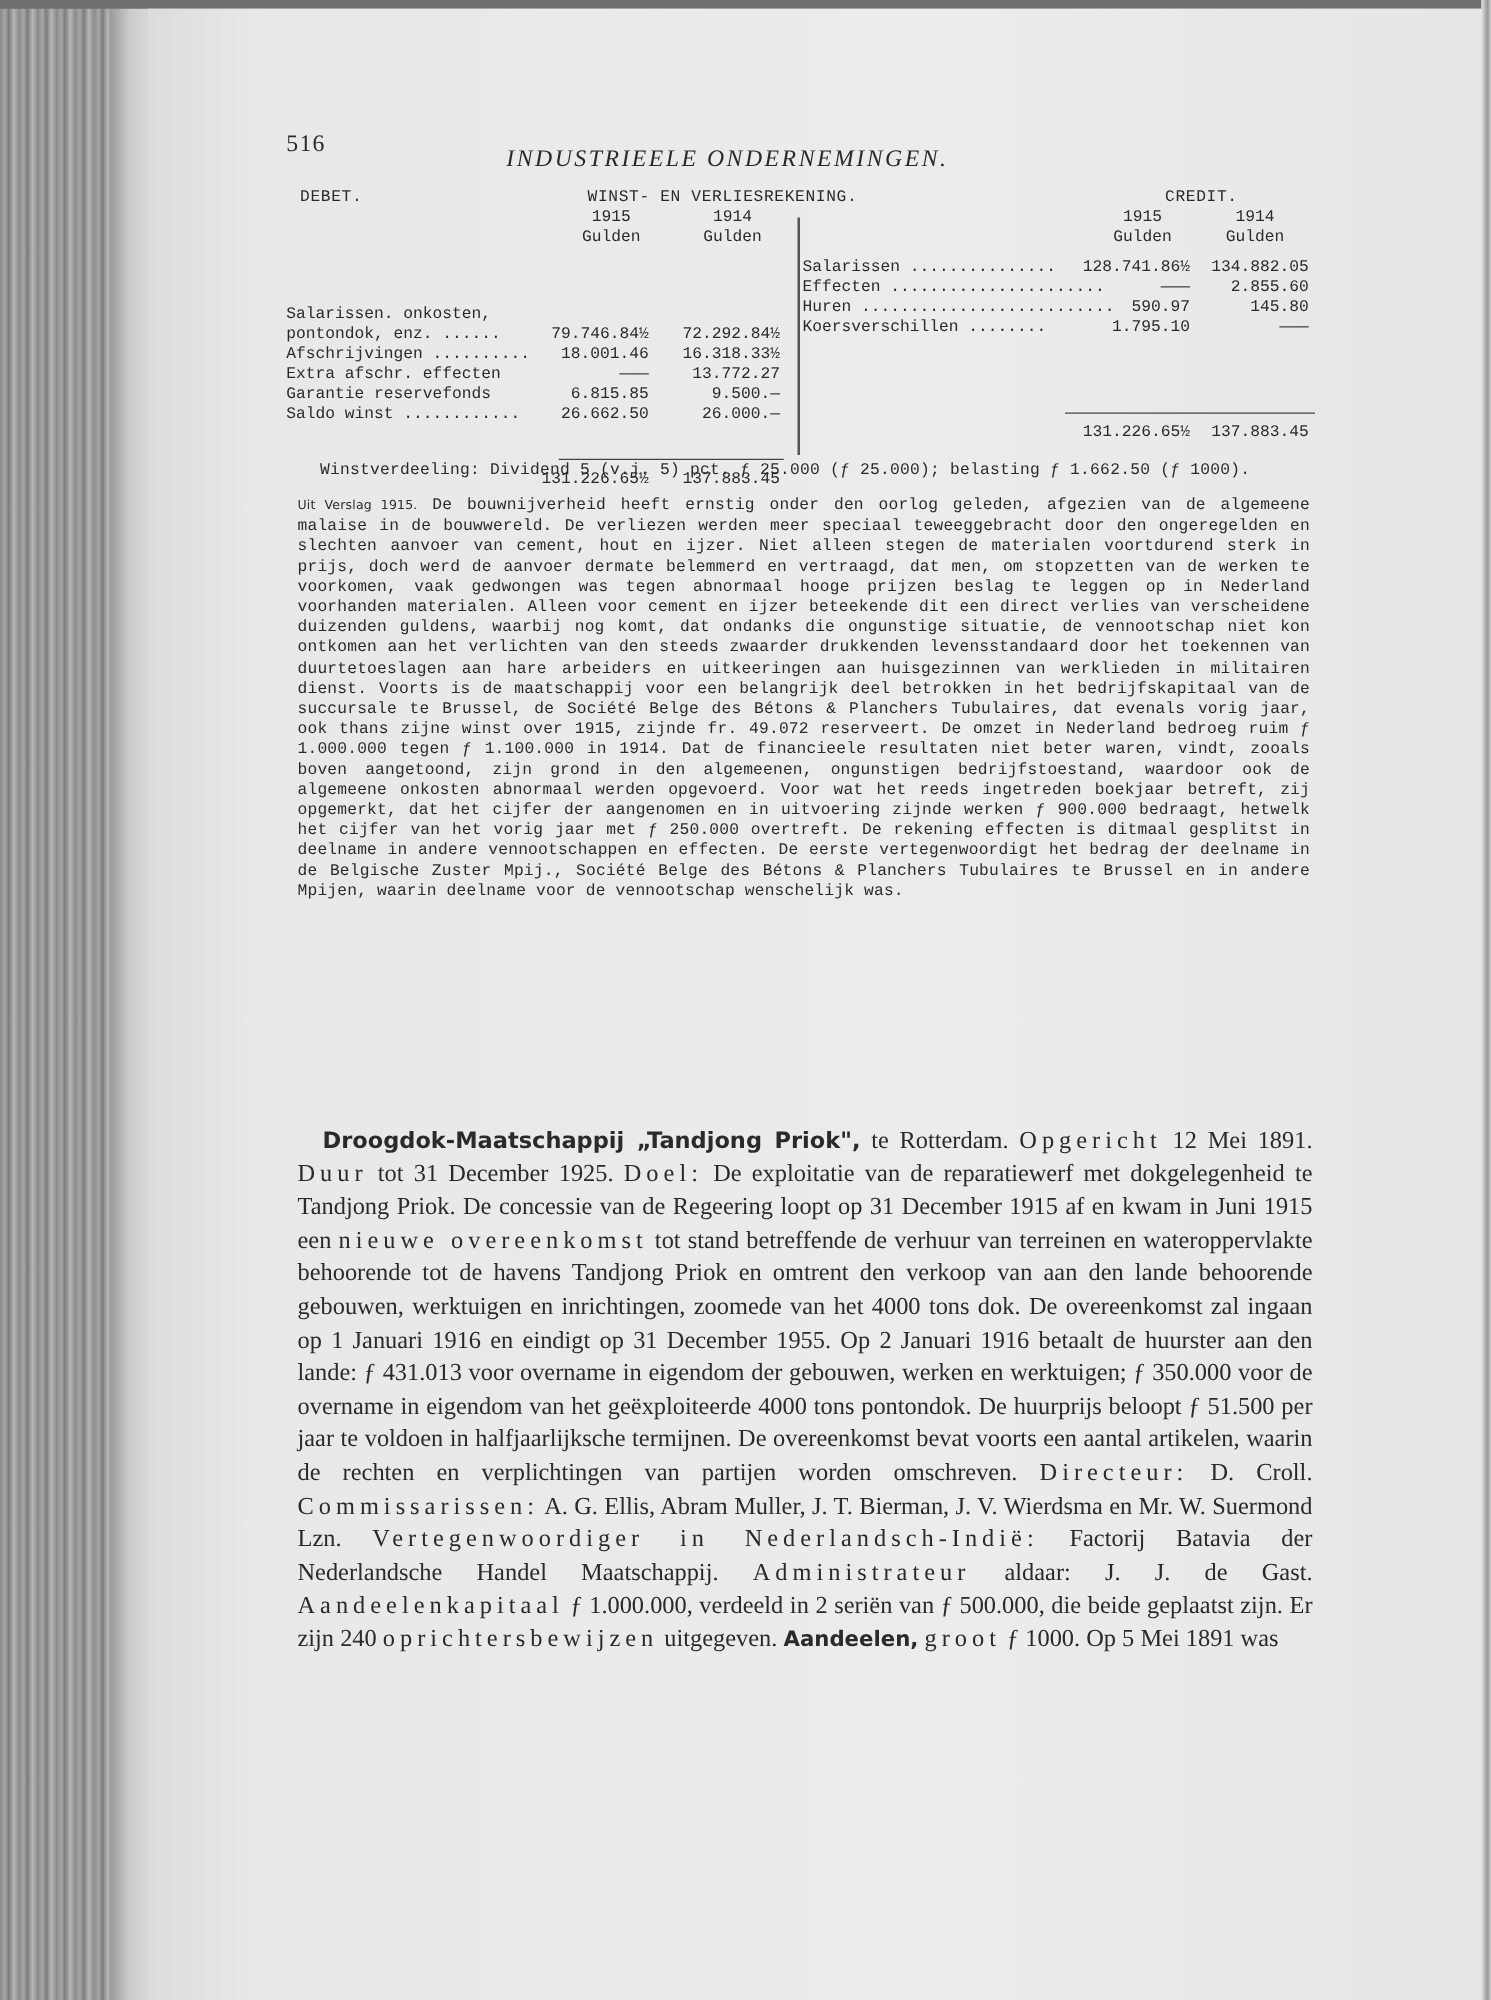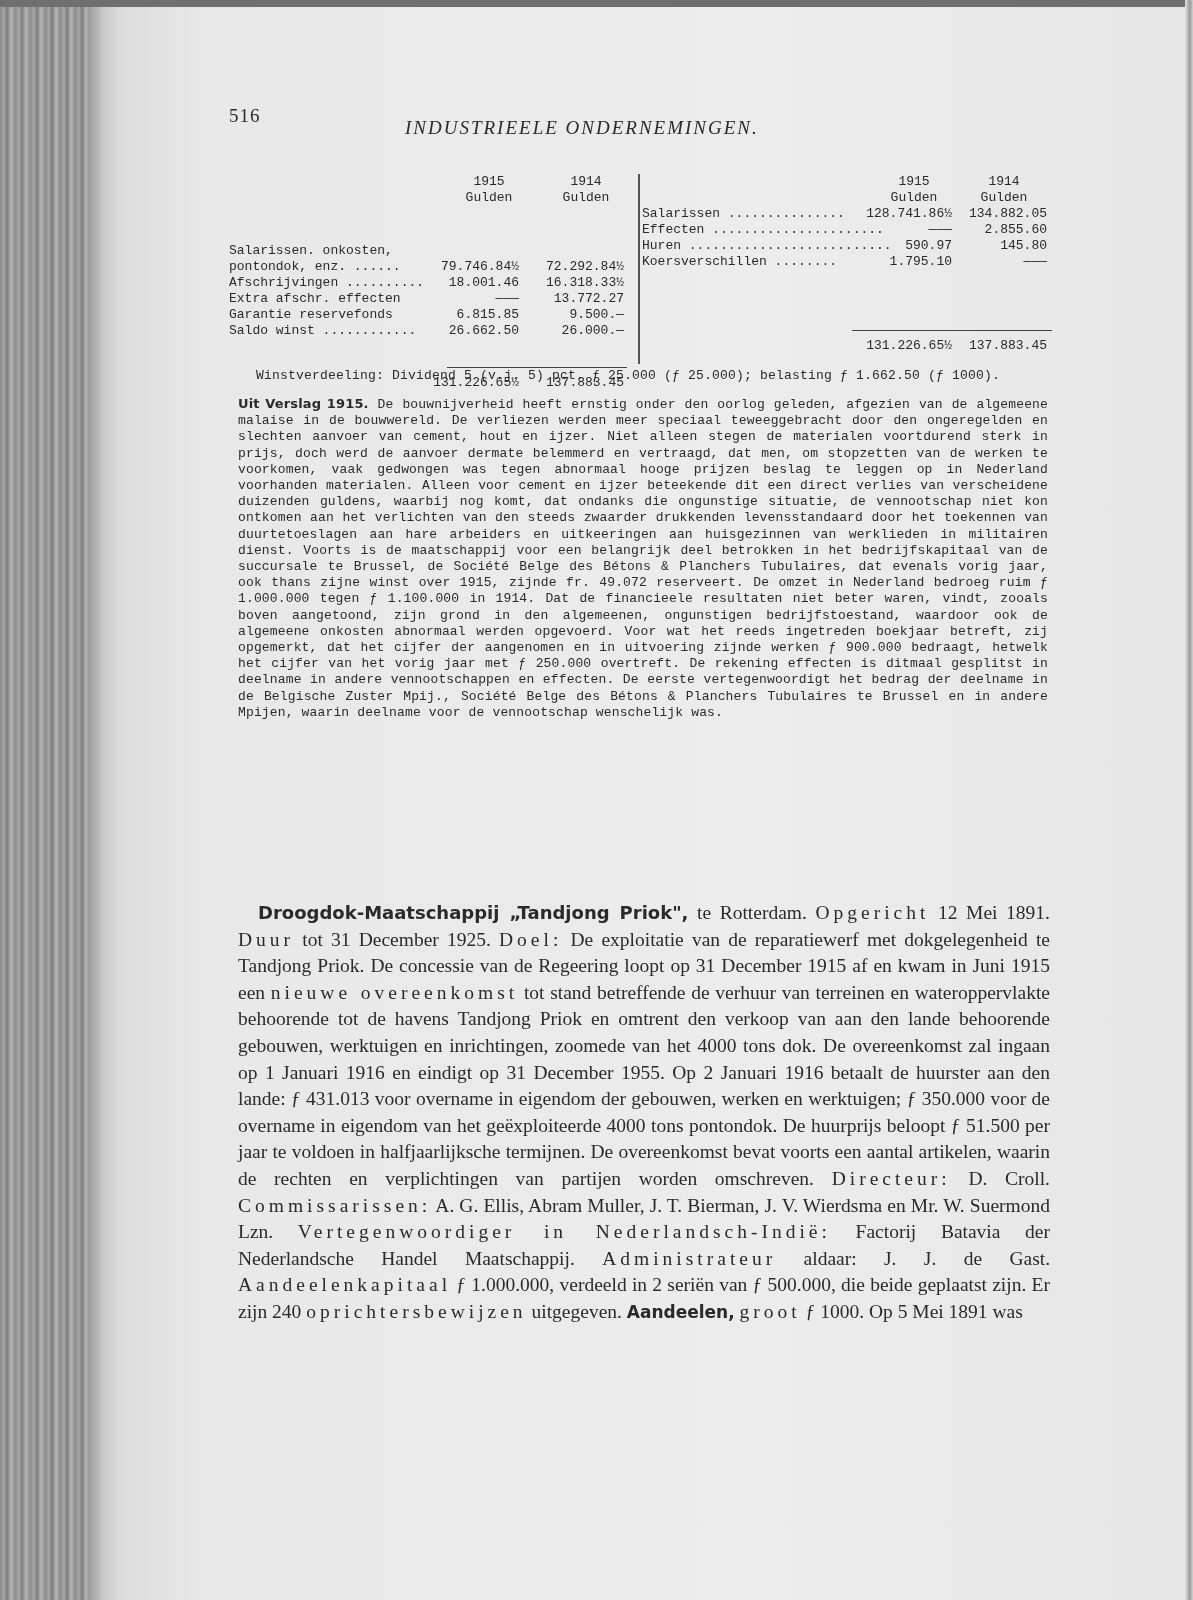--- a/index.html
+++ b/index.html
@@ -11,31 +11,31 @@
   .right-edge { position:absolute; right:0; top:0; width:8px; height:1600px; background:linear-gradient(90deg,#e4e4e4,#9a9a9a 60%,#cfcfcf); }
   .page { position:absolute; left:118px; top:7px; width:1067px; height:1593px; background:linear-gradient(90deg,#dcdcdc,#e8e8e8 8%,#ececec 60%,#e6e6e6); }
 
   .runhead { position:absolute; top:105px; left:229px; width:820px; font-family:"Liberation Serif", serif; font-size:19px; letter-spacing:1px; }
   .pagenum { position:absolute; left:0; top:0; }
   .runtitle { position:absolute; left:176px; top:12px; font-style:italic; letter-spacing:2px; }
 
   .acct { position:absolute; top:150px; left:229px; width:830px; font-family:"Liberation Mono", monospace; font-size:13px; }
   .acct .hdr { position:relative; height:16px; letter-spacing:0.5px; }
   .acct .hdr span { position:absolute; top:0; }
-  .acct .yrs { position:relative; height:34px;margin-top:24px; }
+  .acct .yrs { position:relative; height:34px; }
   .acct .yrs span { position:absolute; text-align:center; width:80px; line-height:16px; }
   .vline { position:absolute; left:409px; top:24px; width:1.5px; height:190px; background:#555; }
   .row { position:relative; height:16px; line-height:16px; white-space:nowrap; }
   .row span { position:absolute; top:0; }
   .num { text-align:right; width:95px; }
   .totline { position:absolute; height:1px; background:#444; }
   .winst { position:absolute; top:368px; left:256px; font-family:"Liberation Mono", monospace; font-size:13px; letter-spacing:0.2px; white-space:nowrap; }
 
   .verslag { position:absolute; top:396px; left:238px; width:810px; font-family:"Liberation Mono", monospace; font-size:13px; line-height:16.2px; text-align:justify; letter-spacing:0.15px; }
-  .verslag .lead { font-family:"DejaVu Sans", sans-serif; font-weight:bold; font-size:13px; }
+  .verslag .lead { font-family:"DejaVu Sans", sans-serif; font-weight:normal; font-size:10px; }
 
   .company { position:absolute; top:900px; left:238px; width:812px; font-family:"Liberation Serif", serif; font-size:19.5px; line-height:26.6px; text-align:justify; }
   .company .cname { font-family:"DejaVu Sans", sans-serif; font-weight:bold; font-size:18px; }
   .company .sp { letter-spacing:4px; }
   .company .bold { font-family:"DejaVu Sans", sans-serif; font-weight:bold; font-size:17px; }
   .company p { margin:0; text-indent:20px; }
 </style>
 </head>
 <body>
 
@@ -44,20 +44,25 @@
 <div class="top-edge"></div>
 <div class="page"></div>
 <div class="right-edge"></div>
 
 <div class="runhead">
   <span class="pagenum">516</span>
   <span class="runtitle">INDUSTRIEELE ONDERNEMINGEN.</span>
 </div>
 
 <div class="acct">
+  <div class="hdr">
+    <span style="left:11px">DEBET.</span>
+    <span style="left:241px">WINST- EN VERLIESREKENING.</span>
+    <span style="left:703px">CREDIT.</span>
+  </div>
   <div class="yrs">
     <span style="left:220px"><span style="position:static">1915</span><br><span style="position:static">Gulden</span></span>
     <span style="left:317px"><span style="position:static">1914</span><br><span style="position:static">Gulden</span></span>
     <span style="left:645px"><span style="position:static">1915</span><br><span style="position:static">Gulden</span></span>
     <span style="left:735px"><span style="position:static">1914</span><br><span style="position:static">Gulden</span></span>
   </div>
   <div class="vline"></div>
 
   <div style="position:absolute; top:56px; left:0; width:410px;margin-top:37px;">
     <div class="row">

